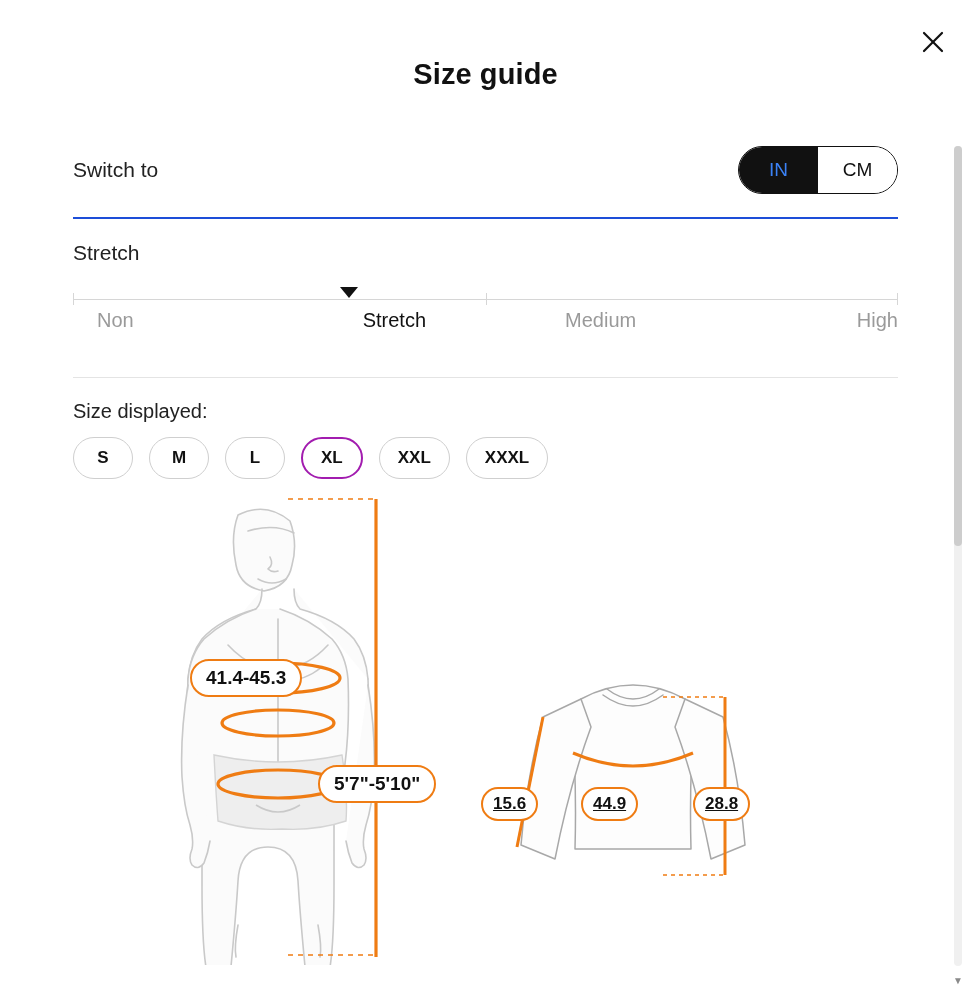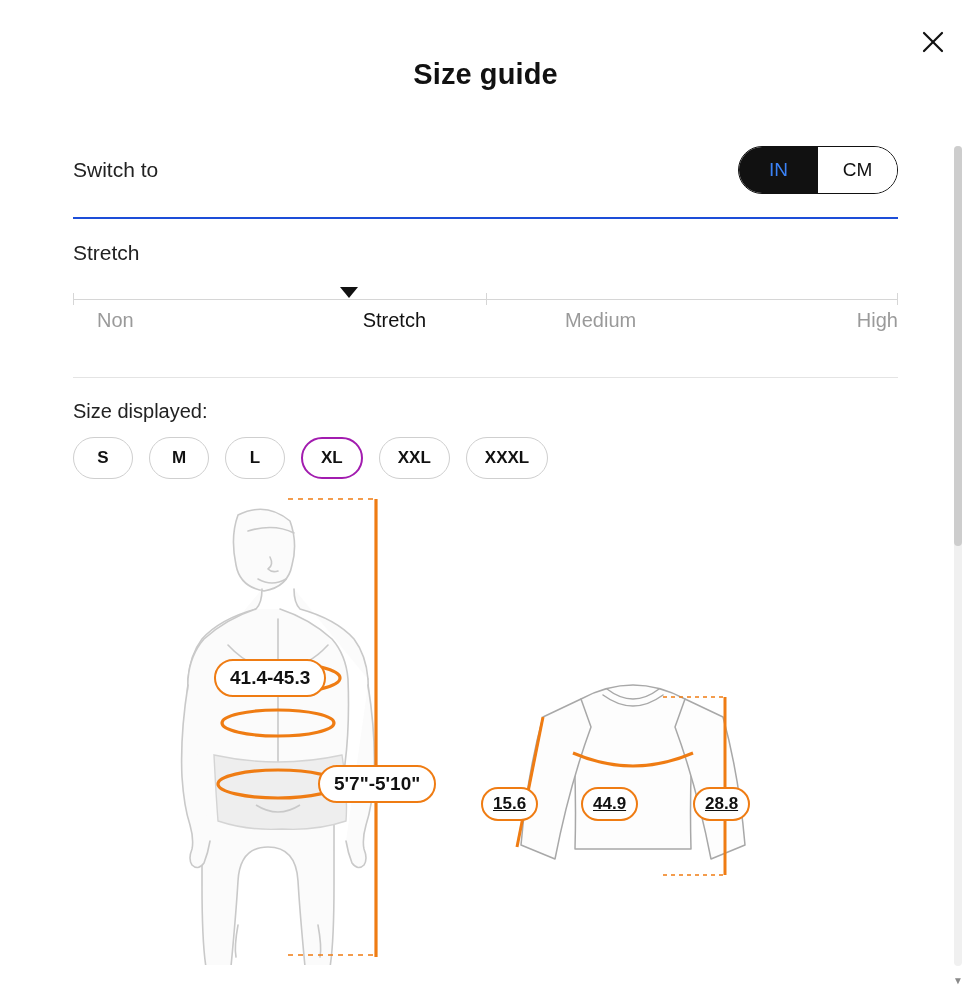--- a/index.html
+++ b/index.html
@@ -299,21 +299,21 @@
 
           <ellipse cx="100" cy="183" rx="62" ry="15" fill="none" stroke="#ef7c13" stroke-width="3.2"></ellipse>
           <ellipse cx="100" cy="228" rx="56" ry="13" fill="none" stroke="#ef7c13" stroke-width="3.2"></ellipse>
           <ellipse cx="100" cy="289" rx="60" ry="14" fill="none" stroke="#ef7c13" stroke-width="3.2"></ellipse>
 
           <line x1="198" y1="4" x2="198" y2="462" stroke="#ef7c13" stroke-width="3.2"></line>
           <line x1="110" y1="4" x2="196" y2="4" stroke="#ef7c13" stroke-width="1.4" stroke-dasharray="5 5"></line>
           <line x1="110" y1="460" x2="196" y2="460" stroke="#ef7c13" stroke-width="1.4" stroke-dasharray="5 5"></line>
         </svg>
 
-        <div class="badge" style="left:36px; top:164px;text-align:right;">41.4-45.3</div>
+        <div class="badge" style="left:12px; top:164px;text-align:right;">41.4-45.3</div>
         <div class="badge" style="left:140px; top:270px;">5'7"-5'10"</div>
       </div>
 
       <div class="fig-shirt">
         <svg width="260" height="220" viewBox="0 0 260 220">
           <g fill="#fdfdfd" stroke="#a8a8a8" stroke-width="1.5" stroke-linejoin="round" stroke-linecap="round">
 
             <path d="M78 24 q26 -14 52 -14 q26 0 52 14 l10 10 q-6 66 -4 140 l-116 0 q2 -74 -4 -140 z"></path>
 
             <path d="M100 20 q30 22 60 0"></path>

